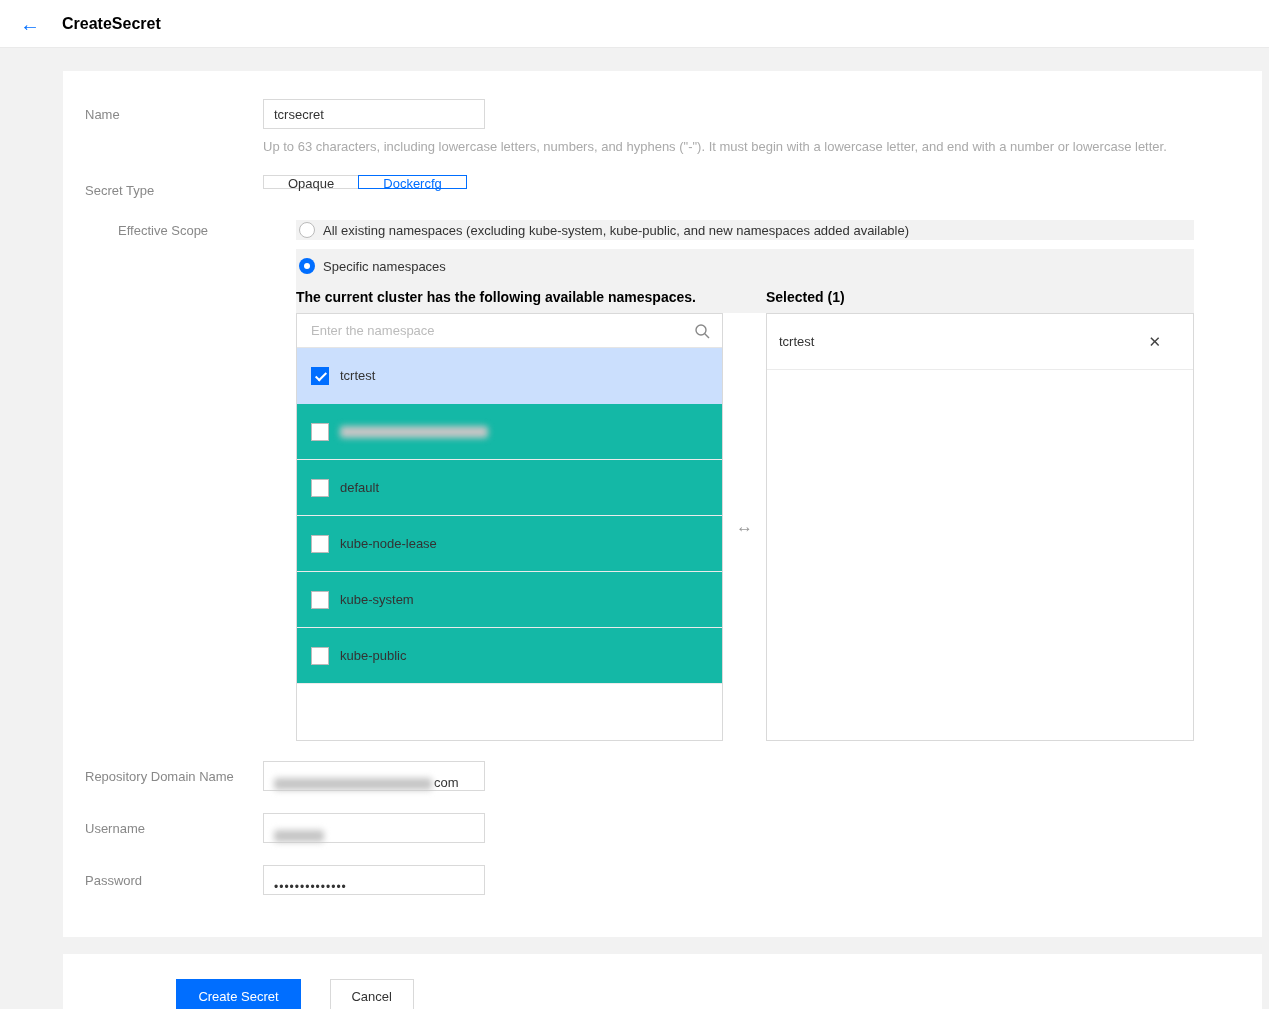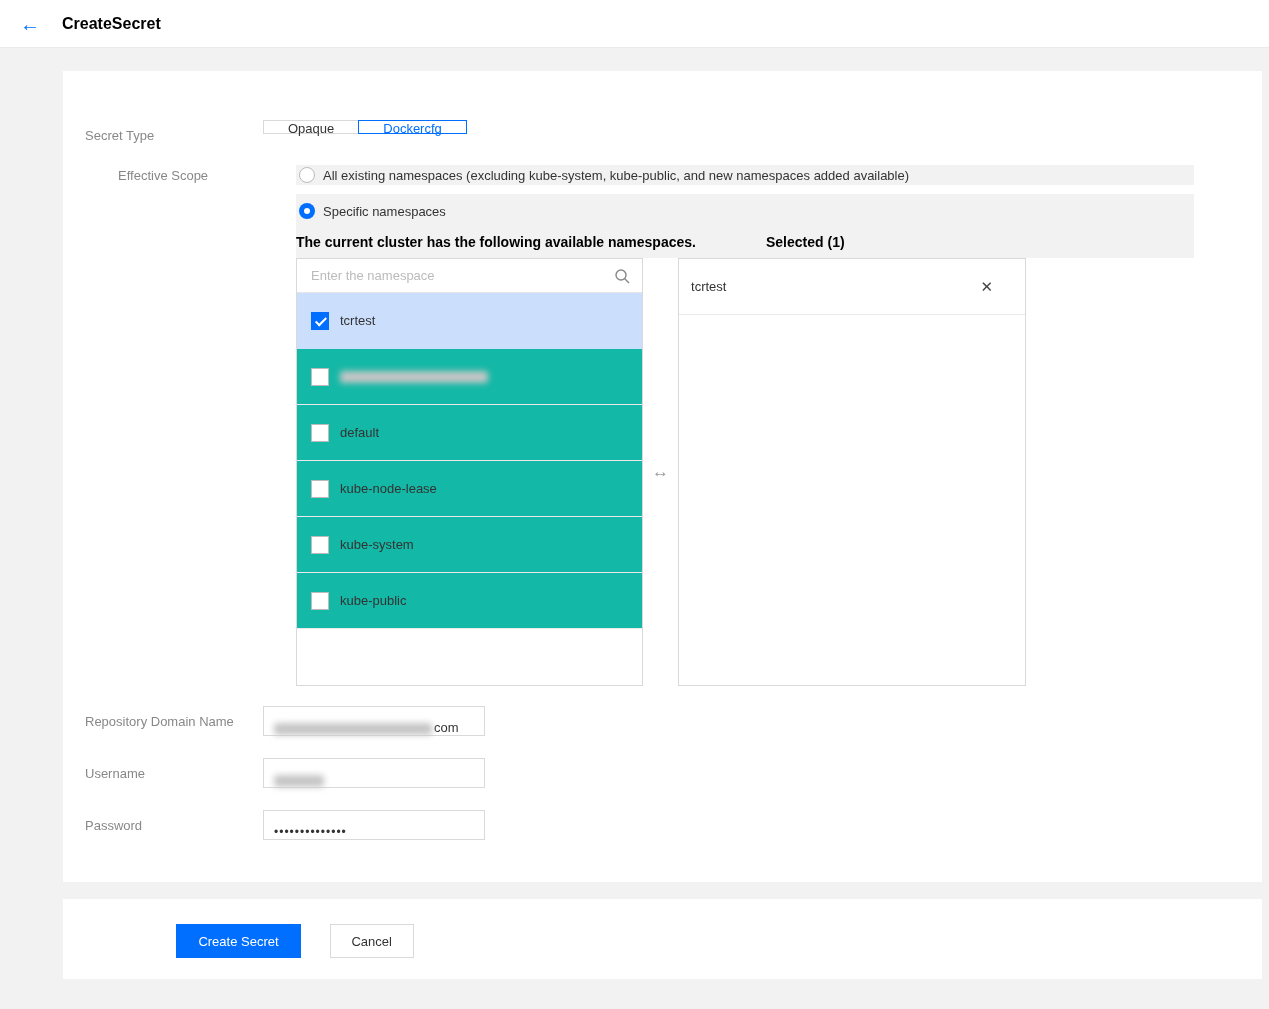--- a/index.html
+++ b/index.html
@@ -79,21 +79,21 @@
   }
   .scope-option-text { color:#333; }
 
   .picker-titles {
     display:flex; margin-top:15px; font-weight:bold; color:#000; font-size:14px;
   }
   .picker-titles .t-left { width:427px; }
   .picker-titles .t-mid  { width:43px; }
 
   
-  .transfer { display:flex; width:730px; }
+  .transfer { display:flex; width:898px; }
   .picker-box { border:1px solid #d9d9d9; background:#fff; height:428px; overflow:hidden; }
   .picker-box.left  { width:427px; }
   .picker-box.right { width:428px; }
   .transfer-mid {
     width:43px; display:flex; align-items:center; justify-content:center;
     color:#999; font-size:17px;
   }
 
   .search-row {
     height:34px; display:flex; align-items:center;
@@ -151,20 +151,27 @@
 </head>
 <body>
 
 <header class="page-header">
   <span class="back-arrow">←</span>
   <h1 class="page-title">CreateSecret</h1>
 </header>
 
 <div class="card">
 
+  <div class="form-row">
+    <div class="form-label">Name</div>
+    <div>
+      <input class="text-input" type="text" value="tcrsecret" style="">
+      <div class="hint">Up to 63 characters, including lowercase letters, numbers, and hyphens ("-"). It must begin with a lowercase letter, and end with a number or lowercase letter.</div>
+    </div>
+  </div>
 
   <div class="form-row" style="margin-top:21px;">
     <div class="form-label">Secret Type</div>
     <div class="seg-group">
       <button class="seg-btn">Opaque</button>
       <button class="seg-btn active">Dockercfg</button>
     </div>
   </div>
 
   <div class="form-row">

